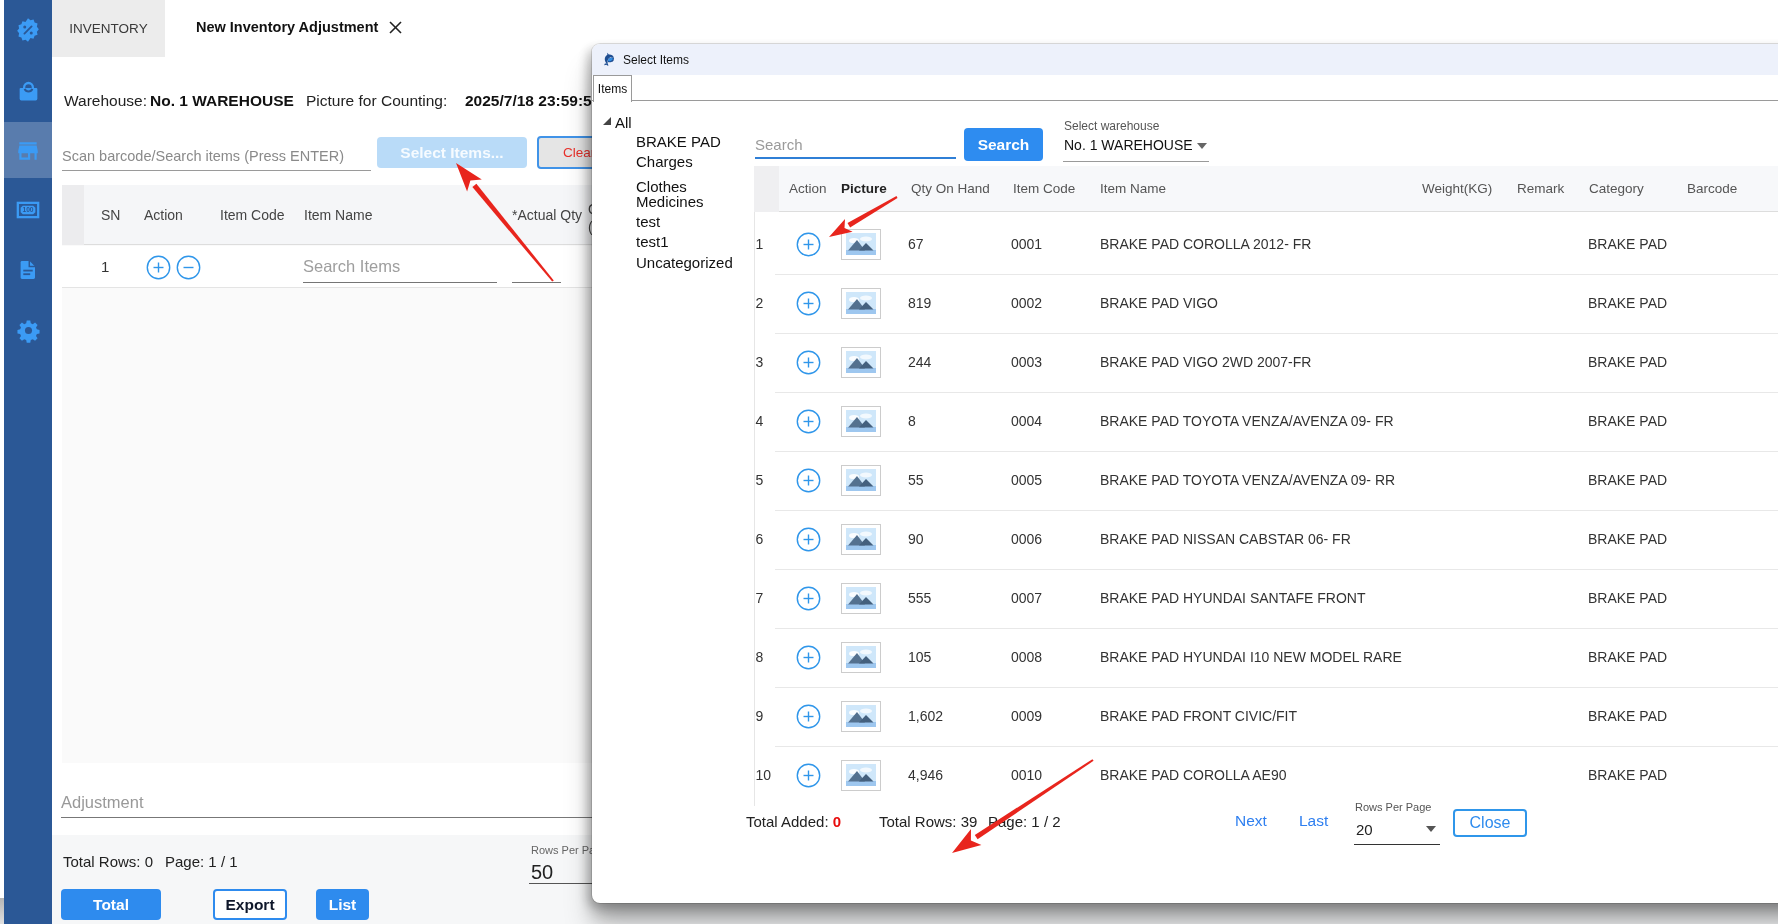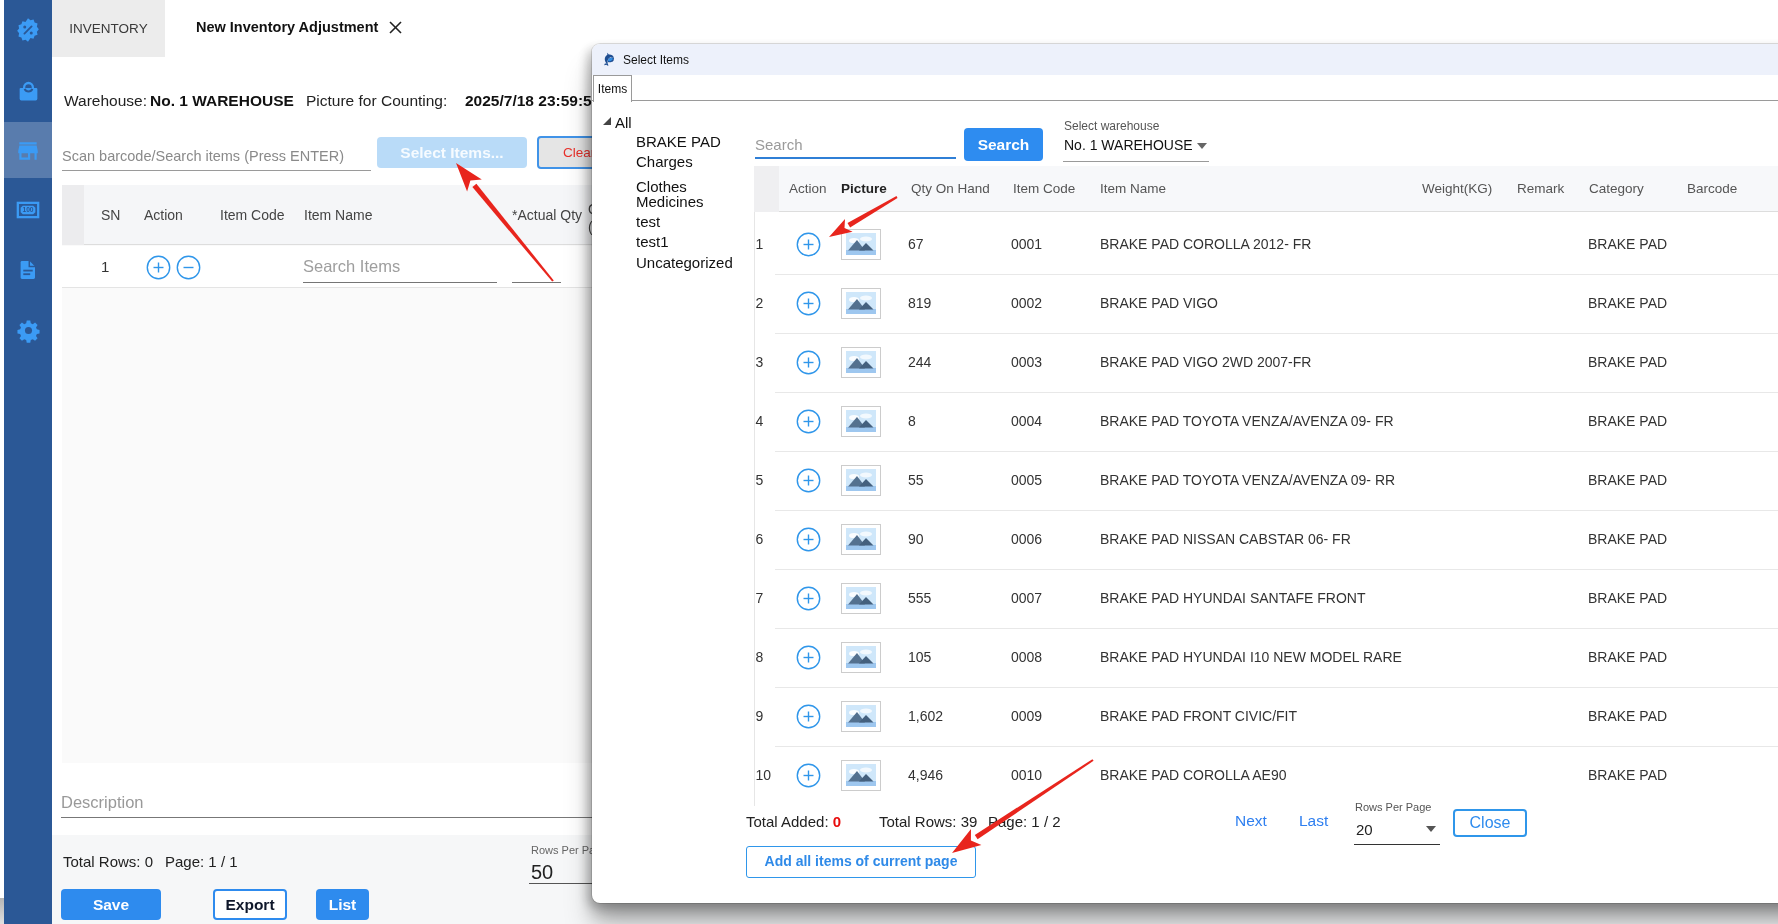--- a/index.html
+++ b/index.html
@@ -146,29 +146,29 @@
           </svg></span></div>
     <div class="abs" style="left:114px;top:9px"><span class="pc"><svg width="25" height="25" viewBox="0 0 25 25">
             <circle cx="12.5" cy="12.5" r="11.2" fill="#fff" stroke="#2f96ea" stroke-width="1.4"></circle>
             <line x1="7.5" y1="12.5" x2="17.5" y2="12.5" stroke="#2f96ea" stroke-width="1.4"></line>
           </svg></span></div>
     <div class="abs" style="left:241px;top:11px;font-size:16.5px;color:#9e9e9e">Search Items</div>
     <div class="abs" style="left:241px;top:36px;width:194px;height:1px;background:#757575"></div>
     <div class="abs" style="left:450px;top:36px;width:49px;height:1px;background:#757575"></div>
   </div>
 </div>
-<div id="descph">Description</div>
+<div id="descph">Adjustment</div>
 <div id="descln"></div>
 <div id="foot">
   <div class="t" style="left:11px">Total Rows: 0</div>
   <div class="t" style="left:113px">Page: 1 / 1</div>
   <div class="t" style="left:479px;top:9px;font-size:11px;color:#666">Rows Per Page</div>
   <div class="t" style="left:479px;top:26px;font-size:20px">50</div>
   <div class="abs" style="left:477px;top:48px;width:110px;height:1px;background:#555"></div>
-  <div class="btn btnb" style="left:9px;width:100px">Save</div>
+  <div class="btn btnb" style="left:9px;width:100px">Total</div>
   <div class="btn btnw" style="left:161px;width:74px">Export</div>
   <div class="btn btnb" style="left:264px;width:53px">List</div>
 </div>
 <div id="dlg">
   <div id="dtitle">
       <svg width="16" height="16" viewBox="0 0 24 24" style="position:absolute;left:10px;top:7px">
 <path fill="#1f4e91" d="M17.8 9.6C16.8 6 12.5 4.4 9.4 5.4 5.8 6.5 3.8 9.8 4.2 13.2c.3 2.2 1.2 4 2.4 5.2l2.2.2c-.8-2.2-.6-4.8.8-6.7 1.8-2.5 5.2-3.3 8.2-2.3z"></path>
 <path fill="#1f4e91" d="M10.2 5.6 8.3 2.7c-.7 1.4-.6 2.7.1 3.9zM6.6 18.4l-2.6.8-.6 2.1 3.2-.7c.7.8 1.8 1.3 3 1.4l-.8-3.4z"></path>
 <path fill="#1f4e91" d="M17.8 9.6c-2.9-.5-5.9.4-7.6 2.4-1.1 1.3-1.5 2.9-1.3 4.4 2.5 1 5.6.5 7.5-1.5 1.3-1.4 1.8-3.4 1.4-5.3z"></path>
 <ellipse cx="12.6" cy="12.8" rx="3.8" ry="2" fill="#2f8fe8" transform="rotate(-26 12.6 12.8)"></ellipse>
@@ -402,21 +402,20 @@
     <div class="t" style="left:287px;top:769px">Total Rows: 39</div>
     <div class="t" style="left:396px;top:769px">Page: 1 / 2</div>
     <div class="t blue" style="left:643px;top:768px;font-size:15.5px">Next</div>
     <div class="t blue" style="left:707px;top:768px;font-size:15.5px">Last</div>
     <div class="t" style="left:763px;top:757px;font-size:11px;color:#555">Rows Per Page</div>
     <div class="t" style="left:764px;top:777px">20</div>
     <div class="abs" style="left:834px;top:782px;width:0;height:0;border-left:5px solid transparent;border-right:5px solid transparent;border-top:6px solid #555"></div>
     <div class="abs" style="left:762px;top:800px;width:86px;height:1px;background:#333"></div>
   </div>
   <div id="closebtn">Close</div>
-  <div id="addall">Add all items of current page</div>
 </div>
 <svg id="arrows" width="1778" height="924" viewBox="0 0 1778 924">
     <polygon points="553.8,280.4 476.4,183.8 472.4,187.1 552.2,281.6" fill="#e8251d"></polygon>
     <polygon points="456.0,163.0 481.8,179.4 470.4,180.5 467.1,191.4" fill="#e8251d"></polygon>
     <polygon points="896.5,196.1 847.5,223.1 850.1,227.6 897.5,197.9" fill="#e8251d"></polygon>
     <polygon points="829.0,237.0 845.0,218.9 844.5,227.9 852.6,231.8" fill="#e8251d"></polygon>
     <polygon points="1092.4,759.2 974.8,834.9 977.6,839.2 1093.6,760.8" fill="#e8251d"></polygon>
     <polygon points="952.0,853.0 971.0,829.1 970.9,840.5 981.4,845.0" fill="#e8251d"></polygon>
   </svg>
 </body></html>

